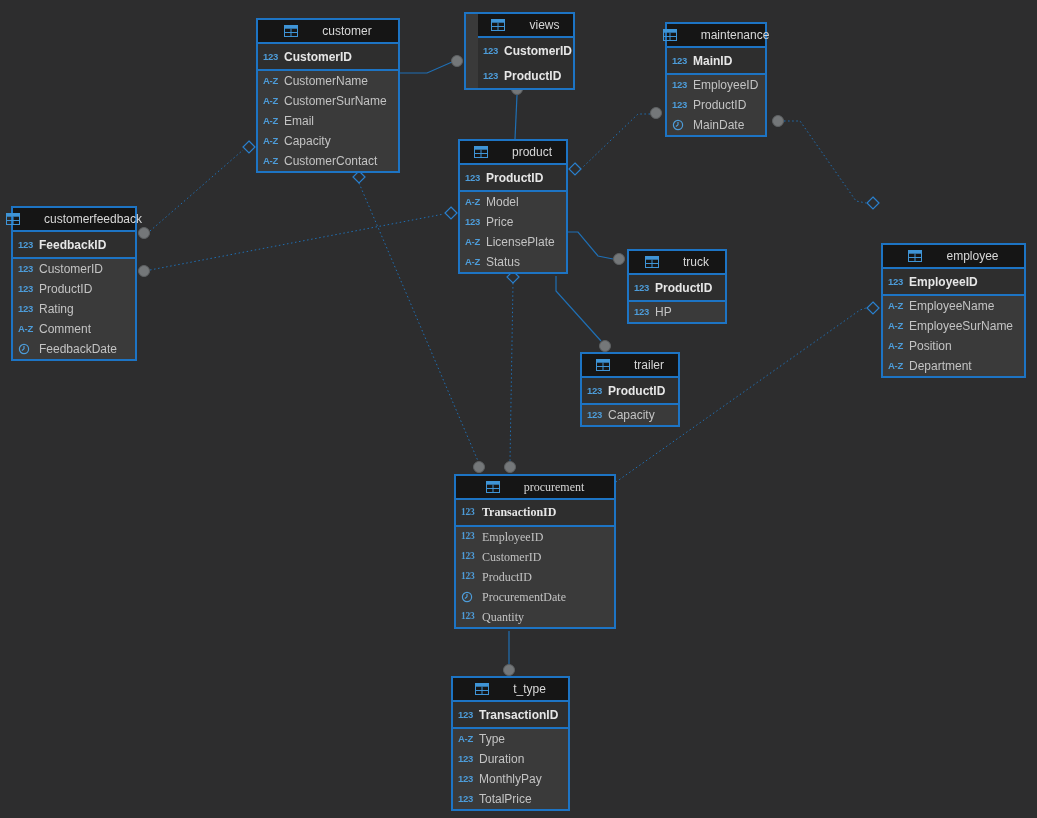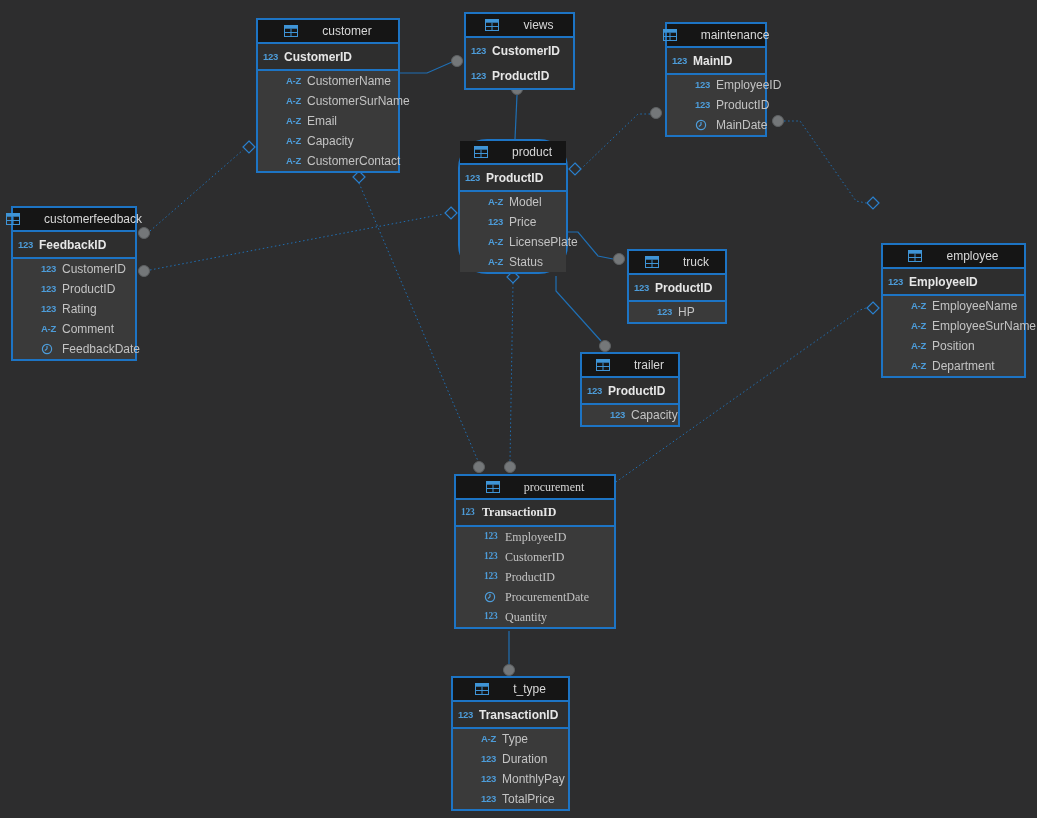--- a/index.html
+++ b/index.html
@@ -33,21 +33,21 @@
     border:2px solid var(--entity-border);
     background:var(--body-bg);
   }
   .hdr{
     height:24px;background:var(--header-bg);
     display:flex;align-items:center;justify-content:center;gap:24px;
     border-bottom:2px solid var(--entity-border);
     color:var(--header-label-color);font-size:12px;white-space:nowrap;
   }
   .sec-pk{background:var(--pk-bg);}
-  .sec-body{border-top:2px solid var(--entity-border);background:var(--body-bg);padding-left:23px;}
+  .sec-body{border-top:2px solid var(--entity-border);background:var(--body-bg);}
   .row{
     display:flex;align-items:center;height:20px;padding-left:5px;
     font-size:12px;color:var(--label-color);white-space:nowrap;
   }
   .row.pk{height:25px;font-weight:bold;color:var(--pk-label-color);}
   .cicon{
     flex:0 0 21px;width:21px;
     font-size:9.5px;font-weight:bold;color:var(--icon-blue);
     letter-spacing:-0.3px;line-height:1;
   }
@@ -126,21 +126,21 @@
           <div class="row">
             <span class="cicon">A-Z</span>
             <span>Capacity</span>
           </div>
           <div class="row">
             <span class="cicon">A-Z</span>
             <span>CustomerContact</span>
           </div>
         </div>
       </div>
-      <div class="entity" style="left: 464px; top: 12px; width: 111px;">
+      <div class="entity" style="left: 464px; top: 12px; width: 111px; padding-left: 12px;">
         <div class="hdr">
           <span class="ticon">
             <svg width="14" height="12" viewBox="0 0 14 12">
               <rect x="0.5" y="0.5" width="13" height="11" fill="none" stroke="#3f94d6" stroke-width="1"></rect>
               <rect x="0.5" y="0.5" width="13" height="3.2" fill="#3f94d6"></rect>
               <line x1="7" y1="3.7" x2="7" y2="11.5" stroke="#3f94d6" stroke-width="1"></line>
               <line x1="0.5" y1="7.5" x2="13.5" y2="7.5" stroke="#3f94d6" stroke-width="1"></line>
             </svg>
           </span>
           <span>views</span>
@@ -235,21 +235,21 @@
               <svg width="12" height="12" viewBox="0 0 12 12">
                 <circle cx="6" cy="6" r="4.6" fill="none" stroke="#4d9cd9" stroke-width="1.2"></circle>
                 <line x1="6" y1="6" x2="6" y2="3" stroke="#4d9cd9" stroke-width="1.2"></line>
                 <line x1="6" y1="6" x2="3.8" y2="7.4" stroke="#4d9cd9" stroke-width="1.2"></line>
               </svg>
             </span>
             <span>FeedbackDate</span>
           </div>
         </div>
       </div>
-      <div class="entity" style="left: 458px; top: 139px; width: 110px; border-radius: 29px;">
+      <div class="entity" style="left: 458px; top: 139px; width: 110px;">
         <div class="hdr">
           <span class="ticon">
             <svg width="14" height="12" viewBox="0 0 14 12">
               <rect x="0.5" y="0.5" width="13" height="11" fill="none" stroke="#3f94d6" stroke-width="1"></rect>
               <rect x="0.5" y="0.5" width="13" height="3.2" fill="#3f94d6"></rect>
               <line x1="7" y1="3.7" x2="7" y2="11.5" stroke="#3f94d6" stroke-width="1"></line>
               <line x1="0.5" y1="7.5" x2="13.5" y2="7.5" stroke="#3f94d6" stroke-width="1"></line>
             </svg>
           </span>
           <span>product</span>

